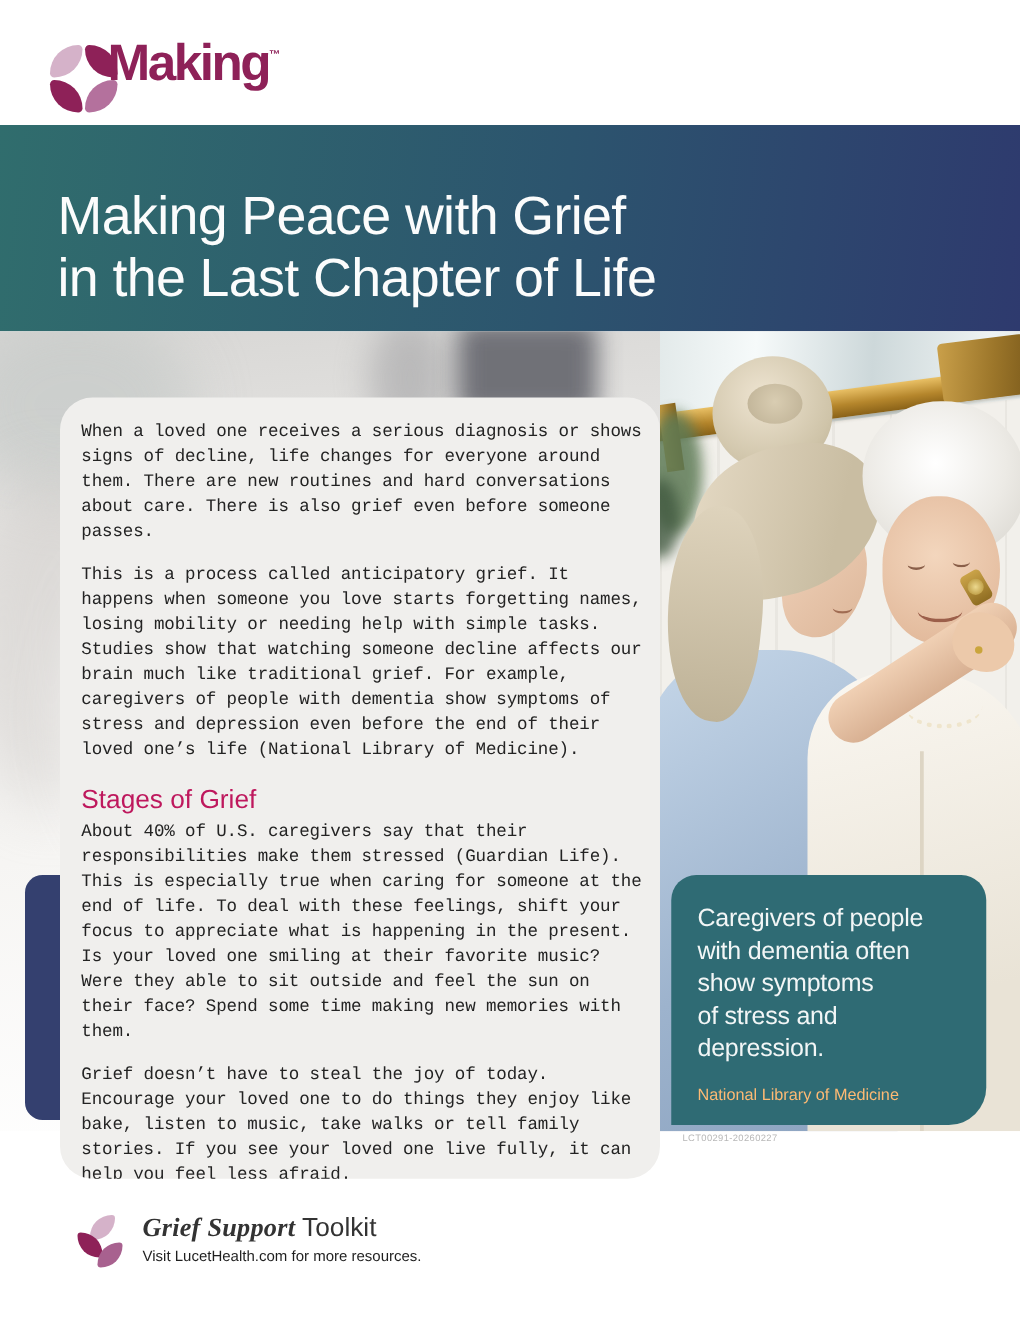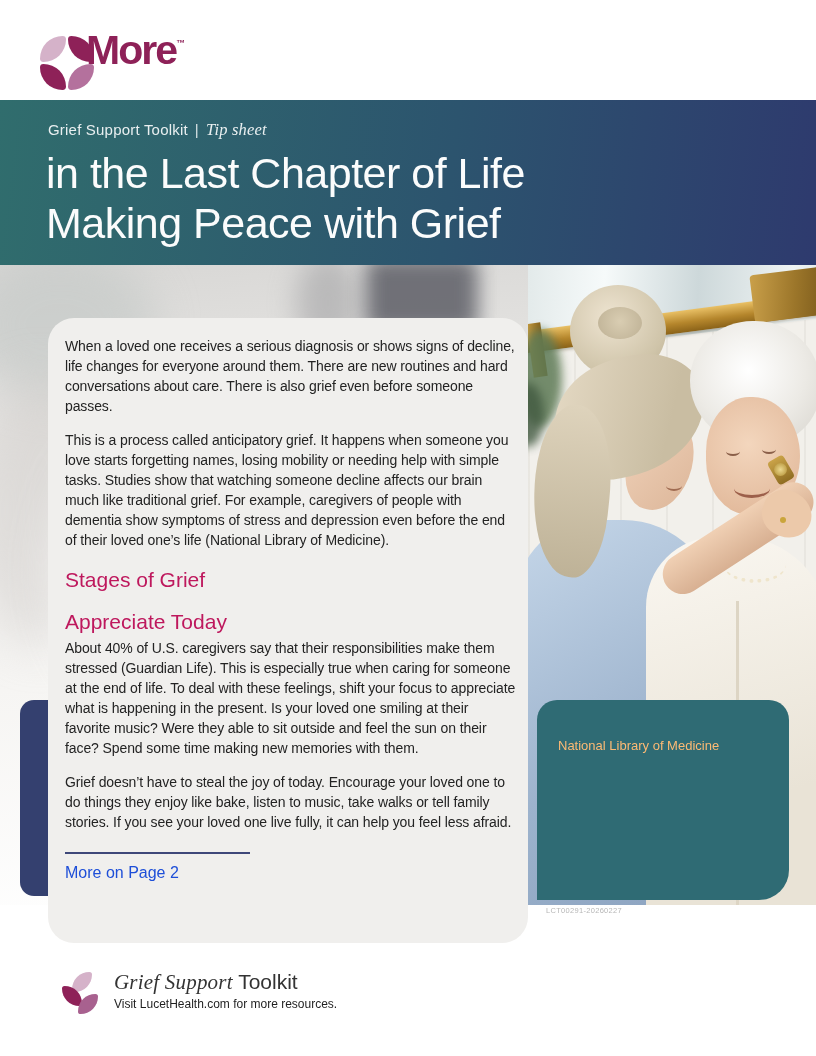--- a/index.html
+++ b/index.html
@@ -93,66 +93,63 @@
      transform:rotate(20deg);background:#ecc9aa;}
   .ring{left:252px;top:252px;width:6px;height:6px;border-radius:50%;background:#caa53c;}
 
   
   .navy-accent{position:absolute;left:20px;top:700px;width:60px;height:196px;border-radius:14px;
      background:#34406f;}
 
   
   .card{position:absolute;left:48px;top:318px;width:480px;height:625px;border-radius:26px;
      background:#f0efed;box-sizing:border-box;padding:18px 12px 0 17px;overflow:hidden;z-index:3;}
-  .card p{margin:0 0 14px 0;font-size:14px;line-height:20px;color:#232323;letter-spacing:-.1px;}
+  .card p{margin:0 0 14px 0;font-size:14px;line-height:20px;color:#232323;letter-spacing:-.1px;font-family:Liberation Mono, monospace;}
   .card h2{margin:18px 0 4px 0;font-size:21px;line-height:24px;font-weight:400;color:#be185d;}
   .rule{width:185px;height:2px;background:#3e4879;margin-top:20px;}
   .more-link{margin-top:10px;font-size:16px;color:#1d4ed8;}
 
   
   .quote-box{position:absolute;left:537px;top:700px;width:252px;height:200px;z-index:2;
      background:#2f6b74;border-radius:20px 20px 30px 0;box-sizing:border-box;padding:22px 18px 0 21px;}
   .quote-text{font-size:20px;line-height:26px;color:#f2f6f6;white-space:pre-line;letter-spacing:-.2px;}
   .quote-attr{margin-top:16px;font-size:13px;color:#fdba74;}
   .doc-code{position:absolute;left:546px;top:906px;font-size:7.5px;color:#b7b7b7;letter-spacing:.3px;}
 
   
   .footer-block{position:absolute;left:62px;top:970px;display:flex;align-items:flex-start;}
   .footer-flower{position:relative;width:42px;height:46px;margin-top:2px;}
   .fpetal{position:absolute;width:20px;height:20px;}
   .fpetal.tl{left:10px;top:0;background:#d5b2c9;border-radius:100% 3px 100% 3px;}
   .fpetal.bl{left:0;top:14px;background:#8e2158;border-radius:3px 100% 3px 100%;}
   .fpetal.br{left:16px;top:22px;background:#a8618f;border-radius:100% 3px 100% 3px;}
   .footer-text{margin-left:10px;}
   .footer-title{font-size:21px;color:#333333;line-height:24px;}
-  .footer-title .italic{font-family:"Liberation Serif", serif;font-style:italic;letter-spacing:.2px;}
+  .footer-title .italic{font-family:"Liberation Serif", serif;font-style:italic;letter-spacing:.2px;font-weight:bold;}
   .footer-tagline{font-size:12px;color:#1f1f1f;margin-top:3px;}
 </style>
 </head>
 <body>
 
 <div class="page">
 
   <div class="brand-block">
     <div class="brand-flower">
       <div class="petal tl"></div>
       <div class="petal tr"></div>
       <div class="petal bl"></div>
       <div class="petal br"></div>
     </div>
-    <div class="brand-word"><span>More</span><span class="brand-tm">™</span></div>
+    <div class="brand-word"><span>Making</span><span class="brand-tm">™</span></div>
   </div>
 
   <div class="hero">
-    <div class="hero-kicker">
-      <span>Grief Support Toolkit</span><span class="kicker-sep">|</span><span class="kicker-type">Tip sheet</span>
-    </div>
     <div class="hero-title">
+      <div>Making Peace with Grief</div>
       <div>in the Last Chapter of Life</div>
-      <div>Making Peace with Grief</div>
     </div>
   </div>
 
   <div class="scene">
     <div class="scene-left">
       <div class="blob cool-corner"></div>
       <div class="blob gray-band"></div>
       <div class="blob dark-frame"></div>
       <div class="blob warm-left"></div>
       <div class="blob soft-white"></div>
@@ -188,28 +185,32 @@
       <div class="sr ring"></div>
     </div>
   </div>
 
   <div class="navy-accent"></div>
 
   <div class="card">
     <p>When a loved one receives a serious diagnosis or shows signs of decline, life changes for everyone around them. There are new routines and hard conversations about care. There is also grief even before someone passes.</p>
     <p>This is a process called anticipatory grief. It happens when someone you love starts forgetting names, losing mobility or needing help with simple tasks. Studies show that watching someone decline affects our brain much like traditional grief. For example, caregivers of people with dementia show symptoms of stress and depression even before the end of their loved one’s life (National Library of Medicine).</p>
     <h2>Stages of Grief</h2>
-    <h2>Appreciate Today</h2>
     <p>About 40% of U.S. caregivers say that their responsibilities make them stressed (Guardian Life). This is especially true when caring for someone at the end of life. To deal with these feelings, shift your focus to appreciate what is happening in the present. Is your loved one smiling at their favorite music? Were they able to sit outside and feel the sun on their face? Spend some time making new memories with them.</p>
     <p>Grief doesn’t have to steal the joy of today. Encourage your loved one to do things they enjoy like bake, listen to music, take walks or tell family stories. If you see your loved one live fully, it can help you feel less afraid.</p>
     <div class="rule"></div>
     <div class="more-link">More on Page 2</div>
   </div>
 
   <div class="quote-box">
+    <div class="quote-text">Caregivers of people
+with dementia often
+show symptoms
+of stress and
+depression.</div>
     <div class="quote-attr">National Library of Medicine</div>
   </div>
   <div class="doc-code">LCT00291-20260227</div>
 
   <div class="footer-block">
     <div class="footer-flower">
       <div class="fpetal tl"></div>
       <div class="fpetal bl"></div>
       <div class="fpetal br"></div>
     </div>

